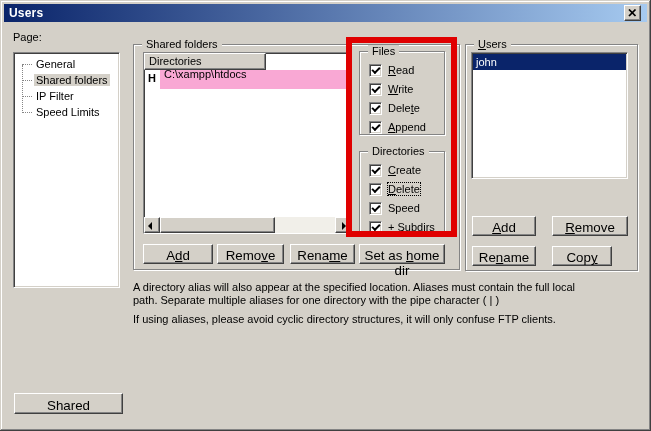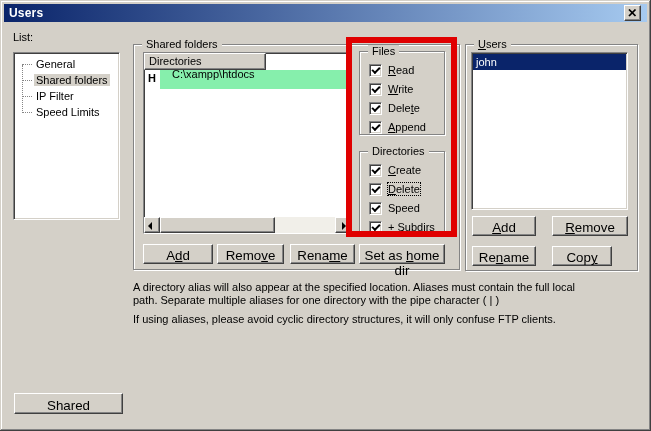--- a/index.html
+++ b/index.html
@@ -28,38 +28,38 @@
   }
   .group {
     position:absolute; border:1px solid #848484;
     box-shadow: 1px 1px 0 #ffffff, inset 1px 1px 0 #ffffff;
   }
   .group-label { position:absolute; top:-7px; left:8px; background:#d4d0c8; padding:0 4px; line-height:13px; }
   .label { line-height:13px; }
 
   
   .page-label { position:absolute; left:13px; top:31px; }
-  .page-list { position:absolute; left:13px; top:52px; width:107px; height:168px; padding-top:3px; }
+  .page-list { position:absolute; left:13px; top:52px; width:107px; height:236px; padding-top:3px; }
   .tree-vline { position:absolute; left:8px; top:12px; height:48px; border-left:1px dotted #868686; }
   .tree-row { position:relative; height:16px; padding:2px 0 0 20px; }
   .tree-stub { position:absolute; left:8px; top:8px; width:10px; border-top:1px dotted #868686; }
   .tree-row .item-label { display:inline-block; padding:0 2px; }
   .tree-row.selected .item-label { background:#d4d0c8; }
 
   
   .sf-group { left:133px; top:44px; width:327px; height:226px; }
   .listview { position:absolute; left:143px; top:52px; width:209px; height:182px; display:flex; flex-direction:column; }
   .lv-header { display:flex; height:17px; flex:none; }
   .lv-hcol { height:17px; padding:1px 0 0 4px; overflow:hidden; white-space:nowrap; }
   .lv-hcol.c1 { width:122px; }
   .lv-hcol.c2 { flex:1; }
   .lv-body { flex:1; overflow:hidden; }
   .lv-row { display:flex; height:16px; align-items:center; }
   .h-marker { width:16px; text-align:center; font-weight:bold; }
-  .dir-cell { flex:1; background:#86efac; height:22px; line-height:15px; padding-left:12px; white-space:nowrap; }
+  .dir-cell { flex:1; background:#f9a8d4; height:22px; line-height:15px; padding-left:4px; white-space:nowrap; }
   .hscroll { height:16px; flex:none; display:flex; background:#f1efe9; }
   .sb-btn { width:16px; height:16px; flex:none; position:relative; }
   .sb-btn .tri { position:absolute; top:4px; width:0; height:0; border:4px solid transparent; }
   .sb-btn .tri.left { left:3px; border-right-color:#000; border-left-width:0; }
   .sb-btn .tri.right { left:6px; border-left-color:#000; border-right-width:0; }
   .sb-track { flex:1; position:relative; }
   .sb-thumb { position:absolute; left:0; top:0; width:115px; height:16px; }
 
   .push { position:absolute; text-align:center; padding-top:3px; cursor:default; }
   u { text-decoration:underline; }
@@ -77,21 +77,21 @@
     border-left:2px solid #000; border-bottom:2px solid #000; transform:rotate(-45deg); }
   .cb-label { margin-left:6px; white-space:nowrap; }
   .focused-label { outline:1px dotted #000; }
 
   
   .annotation-rect { position:absolute; left:346px; top:37px; width:111px; height:200px;
     border:6px solid #e00000; z-index:50; pointer-events:none; }
 
   
   .users-group { left:465px; top:44px; width:173px; height:227px; }
-  .users-list { position:absolute; left:471px; top:52px; width:157px; height:158px; }
+  .users-list { position:absolute; left:471px; top:52px; width:157px; height:127px; }
   .user-row { height:16px; line-height:16px; padding-left:3px; margin:1px; }
   .user-row.selected { background:#0a246a; color:#fff; }
 
   
   .help-line { position:absolute; left:133px; width:400px; white-space:nowrap; }
 
   
   .ok-btn { left:14px; top:362px; width:109px; height:23px; box-shadow: 0 0 0 1px #000, inset -1px -1px 0 #848484; }
   .cancel-btn { left:14px; top:393px; width:109px; height:21px; }
 </style>
@@ -103,21 +103,21 @@
   <div class="titlebar">
     <span class="title-text">Users</span>
   </div>
   <button class="btn3d close-btn">
     <svg width="9" height="8" viewBox="0 0 9 8">
       <line x1="1" y1="0.5" x2="7.5" y2="7" stroke="#000" stroke-width="1.7"></line>
       <line x1="7.5" y1="0.5" x2="1" y2="7" stroke="#000" stroke-width="1.7"></line>
     </svg>
   </button>
 
-  <div class="page-label label">List:</div>
+  <div class="page-label label">Page:</div>
   <div class="page-list sunken">
     <div class="tree-vline"></div>
     <div class="tree-row">
       <span class="tree-stub"></span>
       <span class="item-label">General</span>
     </div>
     <div class="tree-row selected">
       <span class="tree-stub"></span>
       <span class="item-label">Shared folders</span>
     </div>

